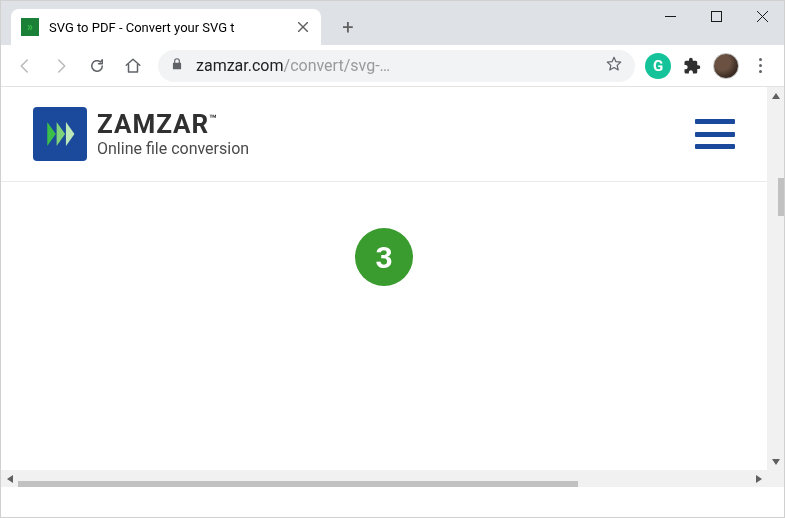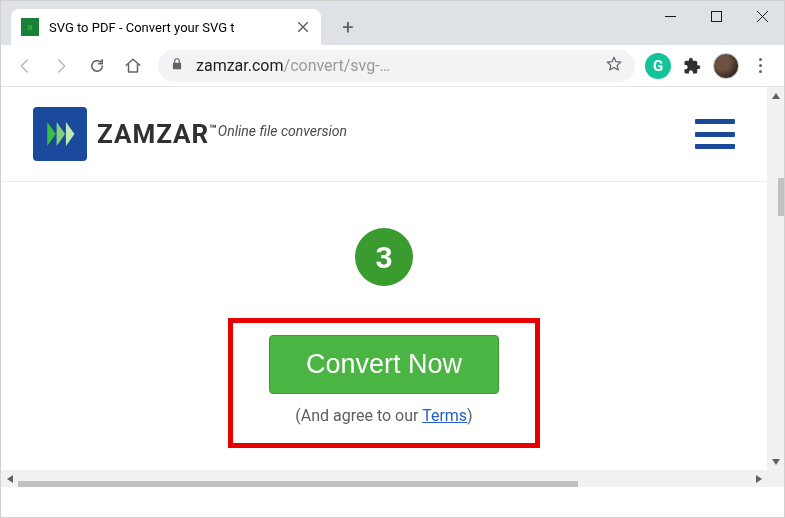--- a/index.html
+++ b/index.html
@@ -188,34 +188,33 @@
     .logo-mark {
       width: 54px;
       height: 54px;
       background: #1b4a9c;
       border-radius: 4px;
       display: flex;
       align-items: center;
       justify-content: center;
     }
     .logo-mark svg { width: 34px; height: 34px; }
-    .logo-text-wrap { display: flex; flex-direction: row; justify-content: space-between; }
+    .logo-text-wrap { display: flex; flex-direction: column; justify-content: space-between; }
     .logo-text {
       font-size: 26px;
       font-weight: 700;
       letter-spacing: 1px;
       color: #303030;
       line-height: 1;
     }
     .logo-tm { font-size: 12px; vertical-align: super; }
     .logo-sub {
-      font-size: 14px;
+      font-size: 16px;
       color: #4a4a4a;
       margin-top: 2px;
-      font-style: italic;
     }
     .hamburger {
       width: 40px;
       height: 30px;
       display: flex;
       flex-direction: column;
       justify-content: space-between;
     }
     .hamburger span {
       height: 5px;
@@ -433,26 +432,20 @@
       </div>
       <div class="hamburger">
         <span></span>
           <span></span>
           <span></span>
       </div>
     </div>
 
     <div class="main">
       <div class="step-badge">3</div>
-      <div class="convert-wrap">
-        <button class="convert-btn">Convert Now</button>
-        <div class="terms-text">
-          <span>(And agree to our </span><a href="#" class="terms-link">Terms</a><span>)</span>
-        </div>
-      </div>
     </div>
   </div>
 
   <div class="vscroll">
     <div class="arrow">
       <svg width="10" height="10" viewBox="0 0 10 10">
           <polygon points="5,2 9,8 1,8" fill="currentColor"></polygon>
         </svg>
     </div>
     <div class="track">

